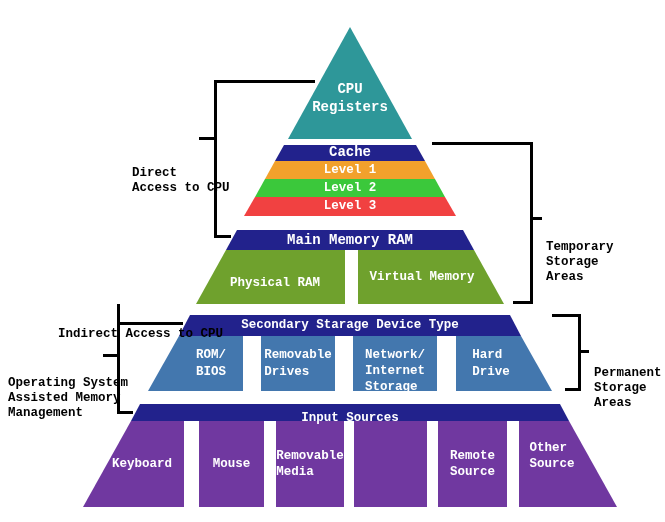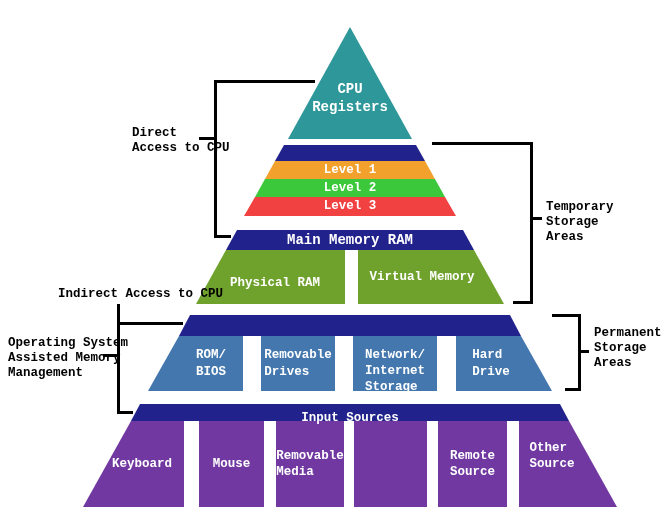--- a/index.html
+++ b/index.html
@@ -10,21 +10,21 @@
   .band { position:absolute; inset:0; }
   .sep { position:absolute; background:#ffffff; }
   .wlbl {
     position:absolute; display:flex; align-items:center; justify-content:center;
     color:#ffffff; font-weight:bold; white-space:pre-line; text-align:center;
     line-height:1.3;
   }
   .wlbl.ta-left { text-align:left; }
   .blbl {
     position:absolute; color:#000000; font-weight:bold; white-space:pre-line;
-    font-size:12.5px; line-height:15px; text-align:left;
+    font-size:12.5px; line-height:15px; text-align:left;margin-top:40px;
   }
   .bk { position:absolute; background:#000000; }
   .fs12 { font-size:12.5px; }
   .fs14 { font-size:14px; }
 </style>
 </head>
 <body>
 
 <div class="stage">
 
@@ -45,26 +45,28 @@
   <div class="sep" style="left:335px; top:336px; width:18px; height:55px;"></div>
   <div class="sep" style="left:437px; top:336px; width:19px; height:55px;"></div>
   <div class="sep" style="left:184px; top:421px; width:15px; height:86px;"></div>
   <div class="sep" style="left:264px; top:421px; width:12px; height:86px;"></div>
   <div class="sep" style="left:344px; top:421px; width:10px; height:86px;"></div>
   <div class="sep" style="left:427px; top:421px; width:11px; height:86px;"></div>
   <div class="sep" style="left:507px; top:421px; width:12px; height:86px;"></div>
 
   <div class="wlbl fs14" style="left:290px; top:72px; width:120px; height:52px;">CPU
 Registers</div>
+  <div class="wlbl fs14" style="left:300px; top:143px; width:100px; height:18px;">Cache</div>
   <div class="wlbl fs12" style="left:300px; top:161px; width:100px; height:18px;">Level 1</div>
   <div class="wlbl fs12" style="left:300px; top:179px; width:100px; height:18px;">Level 2</div>
   <div class="wlbl fs12" style="left:300px; top:197px; width:100px; height:19px;">Level 3</div>
   <div class="wlbl fs14" style="left:280px; top:230px; width:140px; height:20px;">Main Memory RAM</div>
   <div class="wlbl fs12" style="left:205px; top:250px; width:140px; height:66px;">Physical RAM</div>
   <div class="wlbl fs12" style="left:358px; top:250px; width:128px; height:54px;">Virtual Memory</div>
+  <div class="wlbl fs12" style="left:230px; top:315px; width:240px; height:21px;">Secondary Starage Device Type</div>
   <div class="wlbl fs12 ta-left" style="left:179px; top:336px; width:64px; height:55px;">ROM/
 BIOS</div>
   <div class="wlbl fs12 ta-left" style="left:261px; top:336px; width:74px; height:55px;">Removable
 Drives</div>
   <div class="wlbl fs12 ta-left" style="left:353px; top:336px; width:84px; height:70px;">Network/
 Internet
 Storage</div>
   <div class="wlbl fs12 ta-left" style="left:456px; top:336px; width:70px; height:55px;">Hard
 Drive</div>
   <div class="wlbl fs12" style="left:280px; top:404px; width:140px; height:29px;">Input Sources</div>

